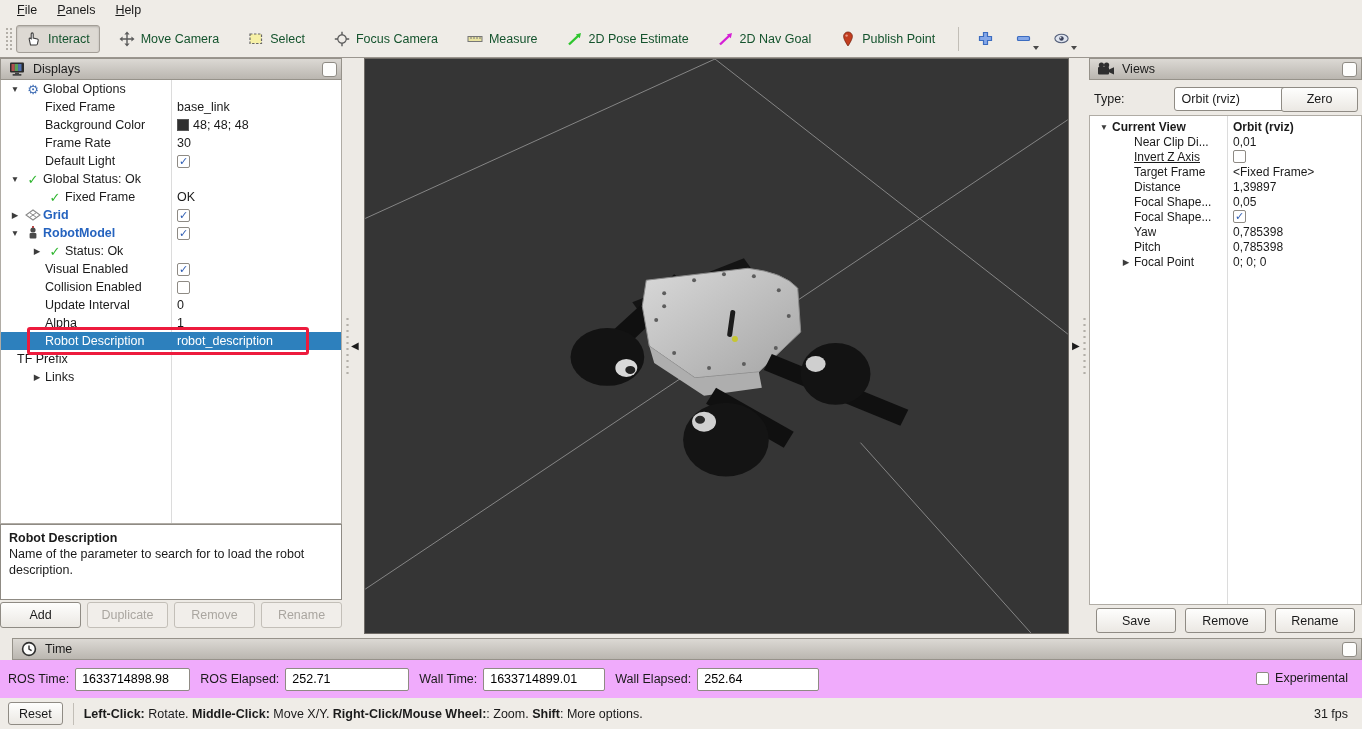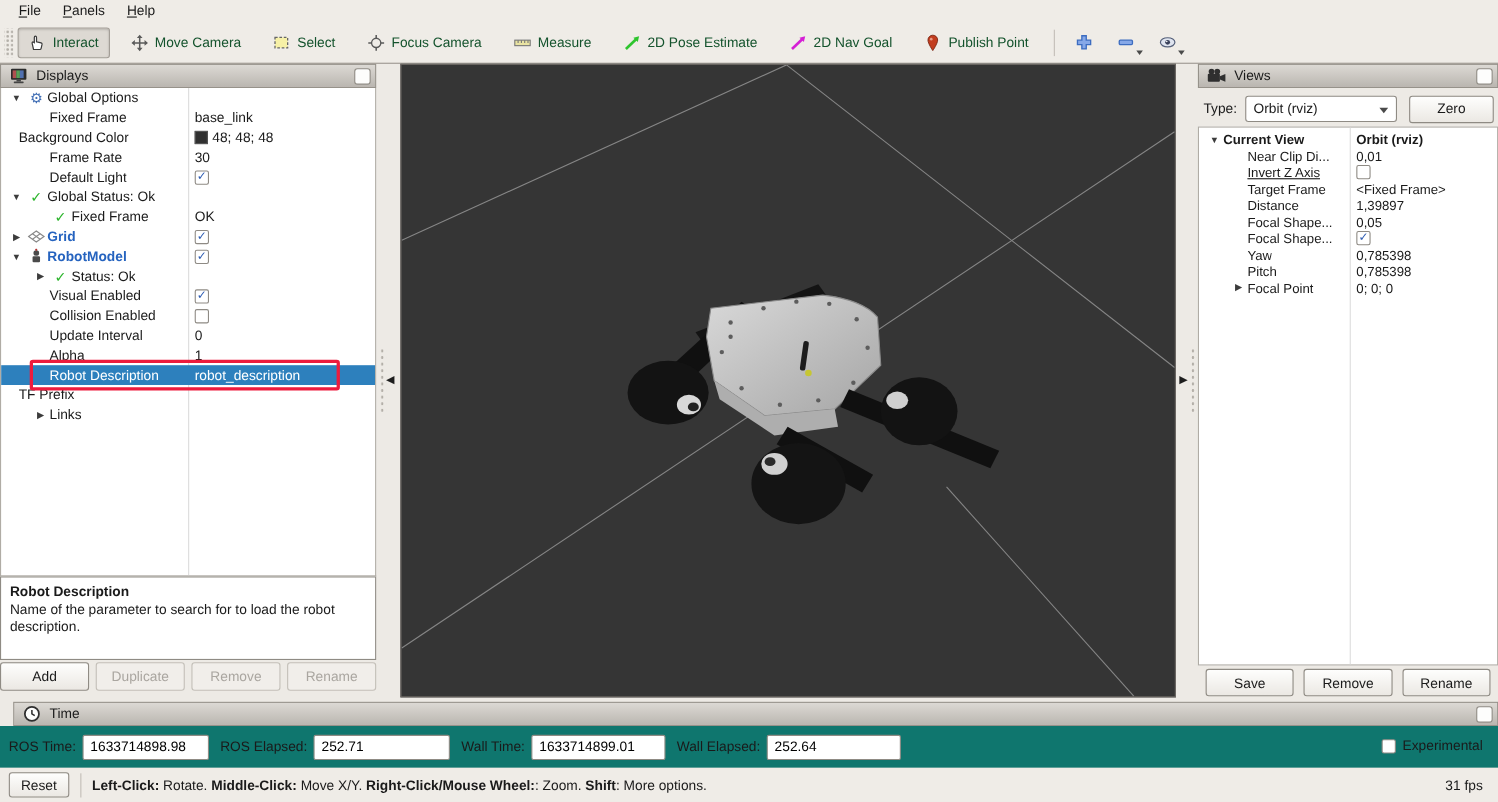--- a/index.html
+++ b/index.html
@@ -81,35 +81,35 @@
                 background-image:radial-gradient(circle,#b3afa8 1px,transparent 1.3px); background-size:5px 6px;}
   .vsplit .arrow{position:absolute; top:282px; font-size:10px; color:#1d1d1d;}
 
   
   .viewport{position:absolute; left:364px; top:0; width:705px; height:576px; background:var(--viewport_bg);
             border:1px solid #6f6b66;}
   .viewport svg{position:absolute; left:0; top:0;}
 
   
   .views-panel{position:absolute; left:1089px; top:0; width:273px; height:576px;}
-  .type-row{position:absolute; left:0; top:28px; width:273px; height:26px; display:flex; align-items:center;}
+  .type-row{position:absolute; left:0; top:28px; width:273px; height:26px; display:flex; align-items:center;gap:42px;}
   .type-label{margin-left:5px;}
   .select{width:138px; height:24px; margin-left:7px; background:#fff; border:1px solid #8f8b84; border-radius:3px;
           display:flex; align-items:center; padding:0 7px; position:relative;}
   .select .sel-caret{position:absolute; right:7px; top:10px; width:0; height:0;
           border-left:4px solid transparent; border-right:4px solid transparent; border-top:5px solid #4a4a4a;}
   .zero-btn{position:absolute; right:4px; width:77px; height:25px;}
   #views-tree-wrap{position:absolute; left:0; top:57px; width:273px; background:#fff; border:1px solid #b0aca5;}
   #views-tree{height:488px; padding-top:3px;}
   .views-buttons{position:absolute; left:0; top:550px; width:273px; display:flex; gap:9px; padding:0 7px;}
   .views-buttons .btn{flex:1; height:25px;}
 
   
   .time-panel{position:absolute; left:0; top:638px; width:1362px; height:60px;padding-left:12px;}
-  .time-content{position:absolute; left:0; top:22px; width:1362px; height:38px; background:#0f766e;
+  .time-content{position:absolute; left:0; top:22px; width:1362px; height:38px; background:#f0abfc;
                 display:flex; align-items:center; padding-left:8px;}
   .time-field{display:flex; align-items:center; margin-right:10px;}
   .time-field label{margin-right:6px;}
   .time-field input{height:23px; border:1px solid #8f8b84; border-radius:2px; padding:0 6px; font:inherit; background:#fff;}
   .experimental{position:absolute; right:14px; top:11px; display:flex; align-items:center; gap:6px;}
 
   
   .statusbar{position:absolute; left:0; top:698px; width:1362px; height:31px; background:#efece7;
              display:flex; align-items:center; padding:0 14px 0 8px;}
   .reset-btn{height:23px; padding:2px 10px;}
@@ -260,21 +260,21 @@
           <div class="tree-row d-row">
             <div class="cell-label" style="padding-left: 28px;">
               <span class="exp"></span>
               <span>Fixed Frame</span>
             </div>
             <div class="cell-value" style="left: 176px; right: 0px;">
               <span>base_link</span>
             </div>
           </div>
           <div class="tree-row d-row">
-            <div class="cell-label" style="">
+            <div class="cell-label" style="padding-left: 28px;">
               <span class="exp"></span>
               <span>Background Color</span>
             </div>
             <div class="cell-value" style="left: 176px; right: 0px;">
               <span class="swatch" style="background: rgb(48, 48, 48);"></span>
               <span>48; 48; 48</span>
             </div>
           </div>
           <div class="tree-row d-row">
             <div class="cell-label" style="padding-left: 28px;">

